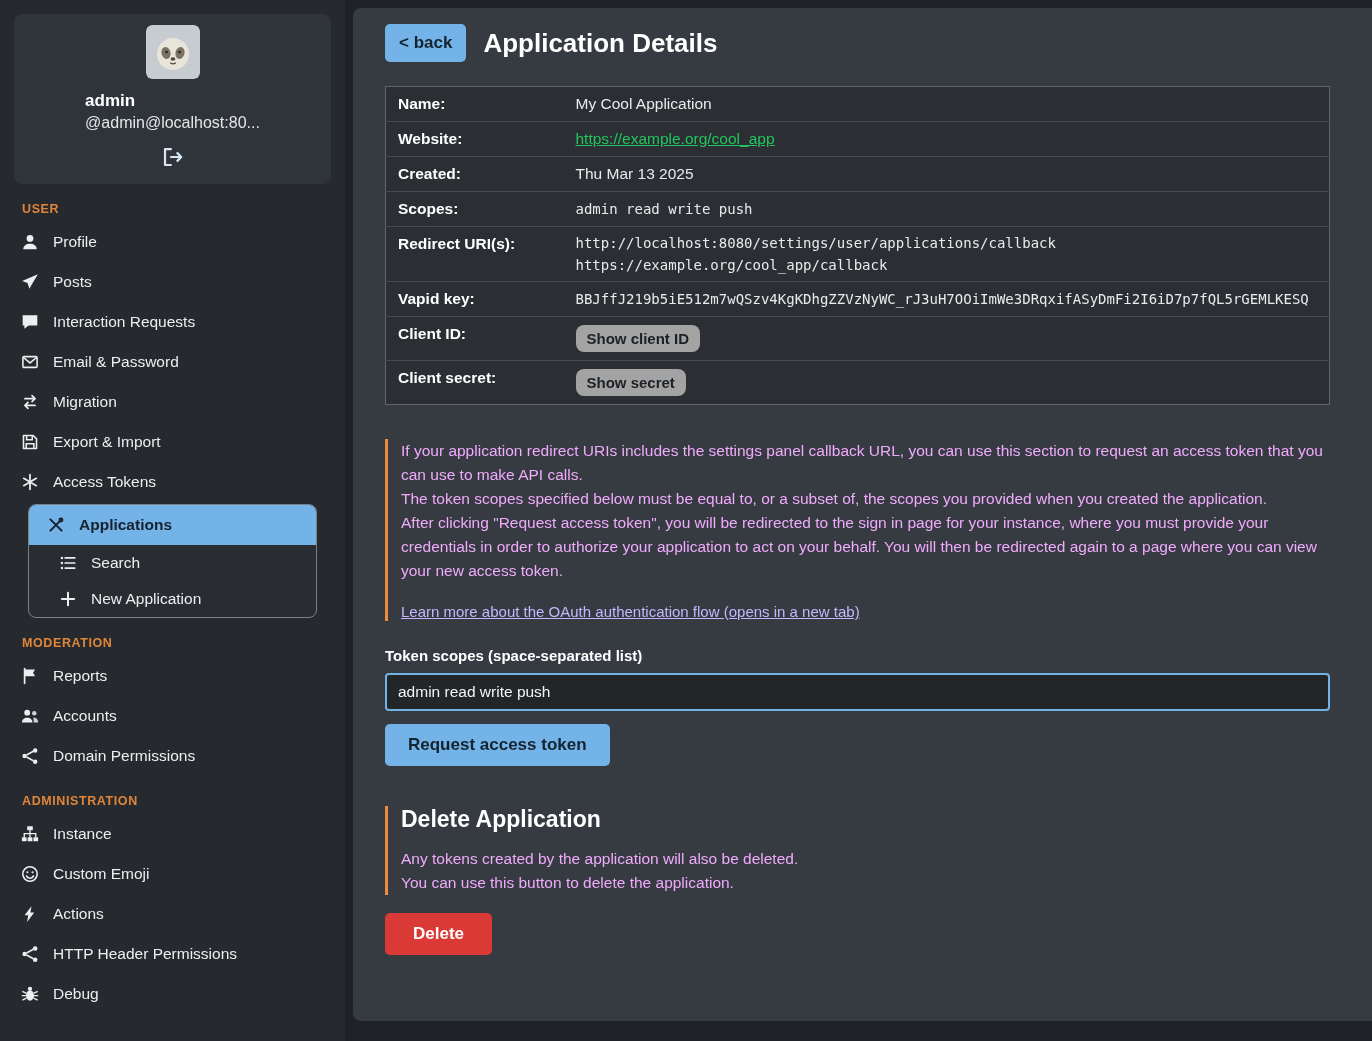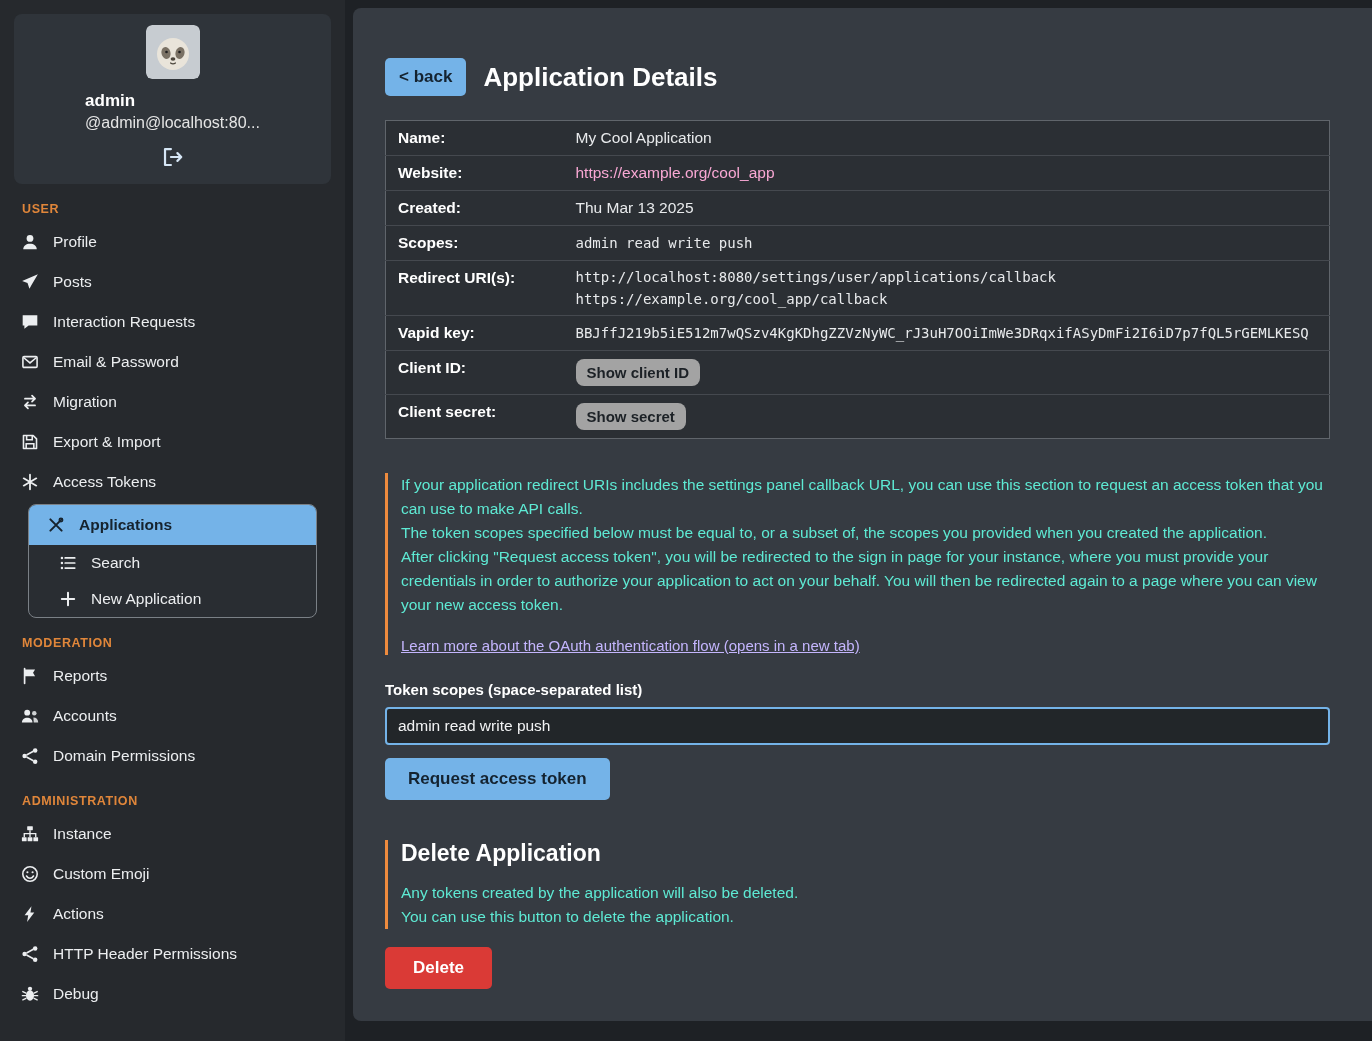--- a/index.html
+++ b/index.html
@@ -21,37 +21,37 @@
   .icon { width: 18px; height: 18px; flex: none; display: inline-flex; align-items: center; justify-content: center; }
   .icon svg { width: 100%; height: 100%; }
 
   .app-group { margin: 2px 28px 4px; border: 1px solid #7a8086; border-radius: 8px; overflow: hidden; background: #292d32; }
   .app-group .nav-item { padding-left: 18px; }
   .nav-item.selected { background: #74b3e8; color: #16232e; font-weight: 700; }
   .nav-item.selected .icon { color: #16232e; }
   .app-group .subitem { padding: 9px 18px 9px 30px; }
 
   
-  .content { flex: 1; background: #363b42; margin: 8px 0 20px 8px; border-radius: 8px 0 0 8px; padding: 50px 42px 30px 32px; overflow: hidden; }
+  .content { flex: 1; background: #363b42; margin: 8px 0 20px 8px; border-radius: 8px 0 0 8px; padding: 16px 42px 30px 32px; overflow: hidden; }
   .page-header { display: flex; align-items: center; gap: 17px; margin-bottom: 24px; }
   .back-btn { background: #74b3e8; color: #142330; font-weight: 700; font-size: 17px; border: none; border-radius: 5px; padding: 9px 14px; cursor: pointer; font-family: inherit; }
   h1 { font-size: 26px; font-weight: 700; color: #ffffff; }
 
   .details-table { width: 100%; border-collapse: collapse; background: #2b2f34; border: 1px solid #60656b; font-size: 15.5px; }
   .details-table th { width: 178px; text-align: left; font-weight: 700; color: #ffffff; padding: 8px 12px; vertical-align: top; white-space: nowrap; }
   .details-table td { padding: 8px 12px; color: #e8eaec; vertical-align: middle; }
   .details-table tr + tr th, .details-table tr + tr td { border-top: 1px solid #45494f; }
   .mono { font-family: "DejaVu Sans Mono", "Liberation Mono", monospace; font-size: 14px; }
   .mono-line + .mono-line { margin-top: 6px; }
-  .link { color: #f9a8d4; cursor: pointer; }
+  .link { color: #22c55e; text-decoration: underline; cursor: pointer; }
   .gray-btn { background: #a3a3a3; color: #1c2126; font-weight: 700; font-size: 15px; border: none; border-radius: 8px; padding: 5px 11px; cursor: pointer; font-family: inherit; }
 
   .callout { border-left: 3px solid #ee8b3e; padding-left: 13px; margin-top: 34px; }
   .callout h2 { font-size: 23px; font-weight: 700; color: #ffffff; margin-bottom: 14px; }
-  .para { font-size: 15.5px; line-height: 1.55; color: #5eead4; max-width: 945px; }
+  .para { font-size: 15.5px; line-height: 1.55; color: #f0abfc; max-width: 945px; }
   .learn-link { display: inline-block; margin-top: 20px; color: #c4b5fd; font-size: 15px; text-decoration: underline; cursor: pointer; }
 
   .field-label { display: block; margin: 26px 0 9px; font-weight: 700; font-size: 15px; color: #ffffff; }
   .scopes-input { display: block; width: 100%; background: #222629; border: 2px solid #74b3e8; border-radius: 4px; color: #f2f3f4; font-size: 15.5px; padding: 8px 11px; font-family: inherit; }
   .primary-btn { display: block; margin-top: 13px; background: #74b3e8; color: #142330; font-weight: 700; font-size: 17px; border: none; border-radius: 5px; padding: 11px 23px; cursor: pointer; font-family: inherit; }
   .callout.delete-callout { margin-top: 40px; }
   .danger-btn { display: block; margin-top: 18px; background: #da3a36; color: #ffffff; font-weight: 700; font-size: 17px; border: none; border-radius: 5px; padding: 11px 28px; cursor: pointer; font-family: inherit; }
 </style>
 </head>
 <body>

